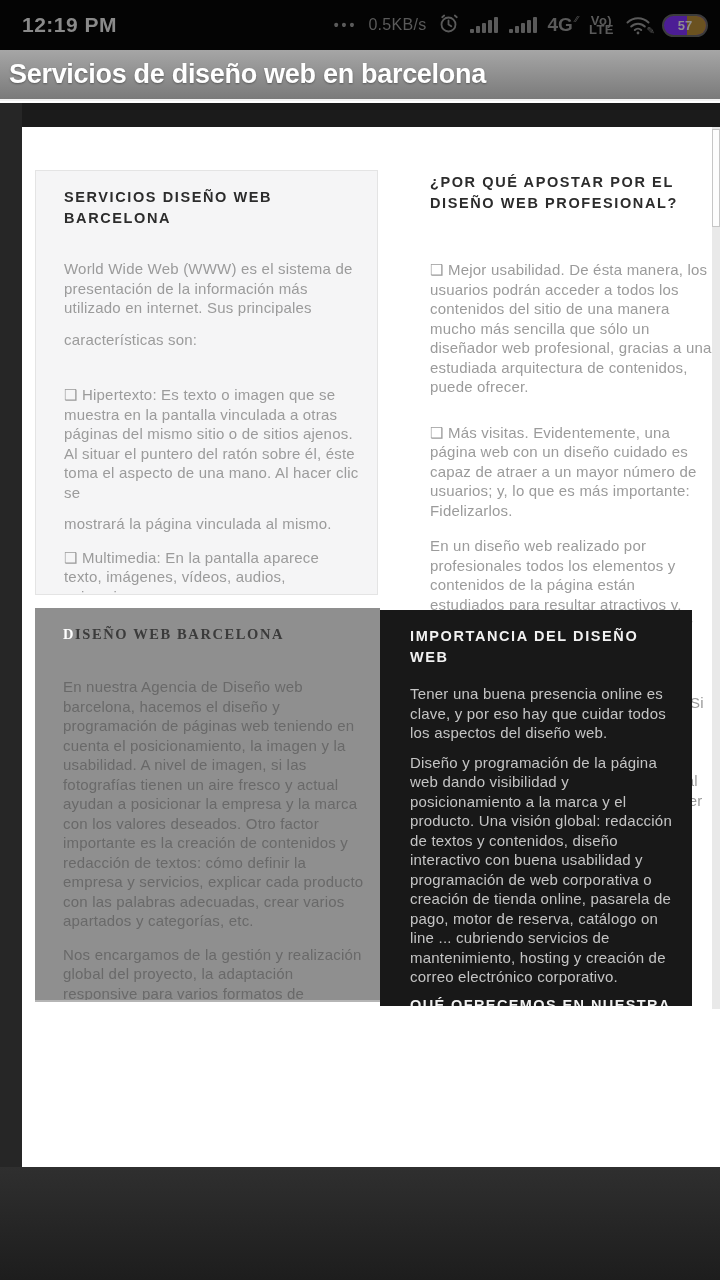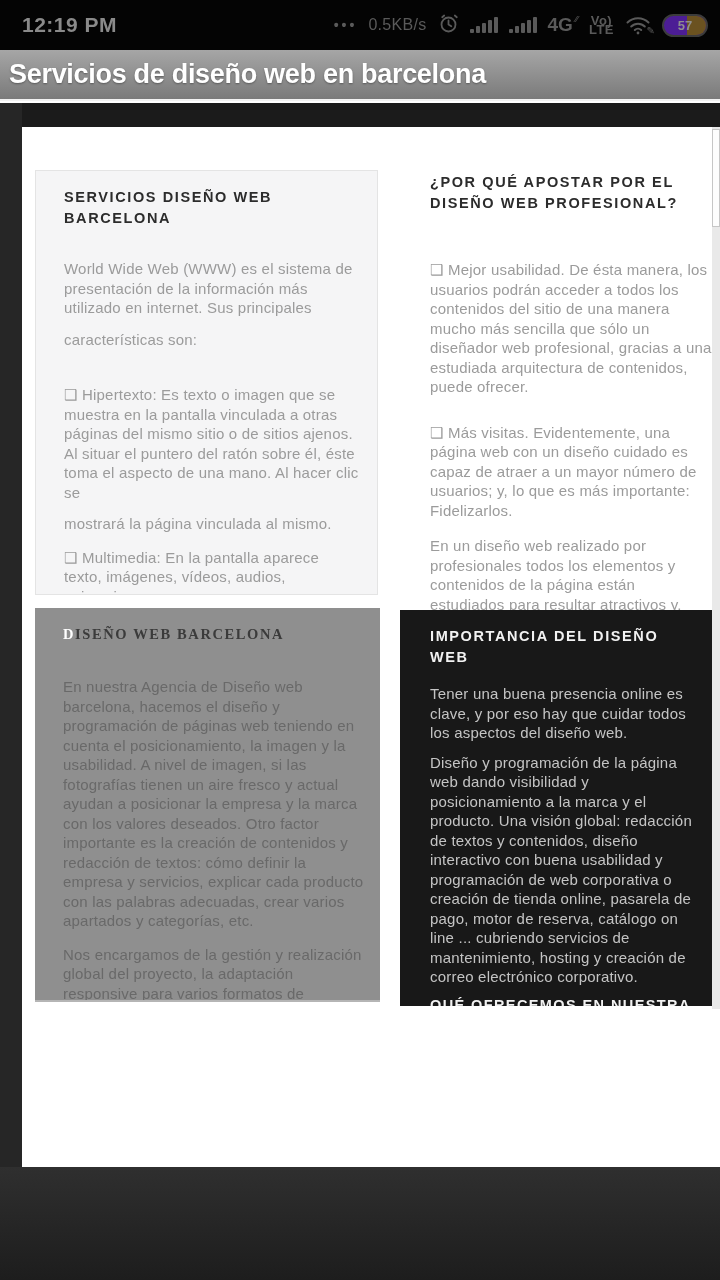--- a/index.html
+++ b/index.html
@@ -64,21 +64,21 @@
                 background:#f5f5f6; border:1px solid #e4e4e4; padding:16px 16px 0 28px; overflow:hidden; }
   .right-col  { position:absolute; left:430px; top:172px; width:282px; }
 
   .card-gray  { position:absolute; left:35px; top:608px; width:345px; height:394px;
                 background:#8f8f8f; padding:16px 13px 0 28px; overflow:hidden;
                 border-bottom:2px solid #b5b5b5; }
   .card-gray h2.sec { color:#3b3b3b;font-family:Liberation Serif, serif; }
   .card-gray h2.sec .init { color:#ffffff; }
   .card-gray p.bt { color:#696969; }
 
-  .card-dark  { position:absolute; left:400px; top:610px; width:312px; height:396px;
+  .card-dark  { position:absolute; left:380px; top:610px; width:312px; height:396px;
                 background:#181818; padding:16px 12px 0 30px; overflow:hidden; }
   .card-dark h2.sec { color:#f2f2f2; }
   .card-dark h3.sec2 { font-size:14.5px; font-weight:bold; letter-spacing:1.4px;
                        color:#f2f2f2; line-height:20px; margin:8px 0 7px; }
   .card-dark p.bt { color:#c4c4c4; }
 
   .mb4 {margin-bottom:4px;}  .mb10{margin-bottom:10px;} .mb12{margin-bottom:12px;}
   .mb14{margin-bottom:14px;} .mb16{margin-bottom:16px;} .mb26{margin-bottom:26px;}
   .mb30{margin-bottom:30px;} .mb32{margin-bottom:32px;} .mb36{margin-bottom:36px;}
   .mb40{margin-bottom:40px;} .mb46{margin-bottom:46px;}

